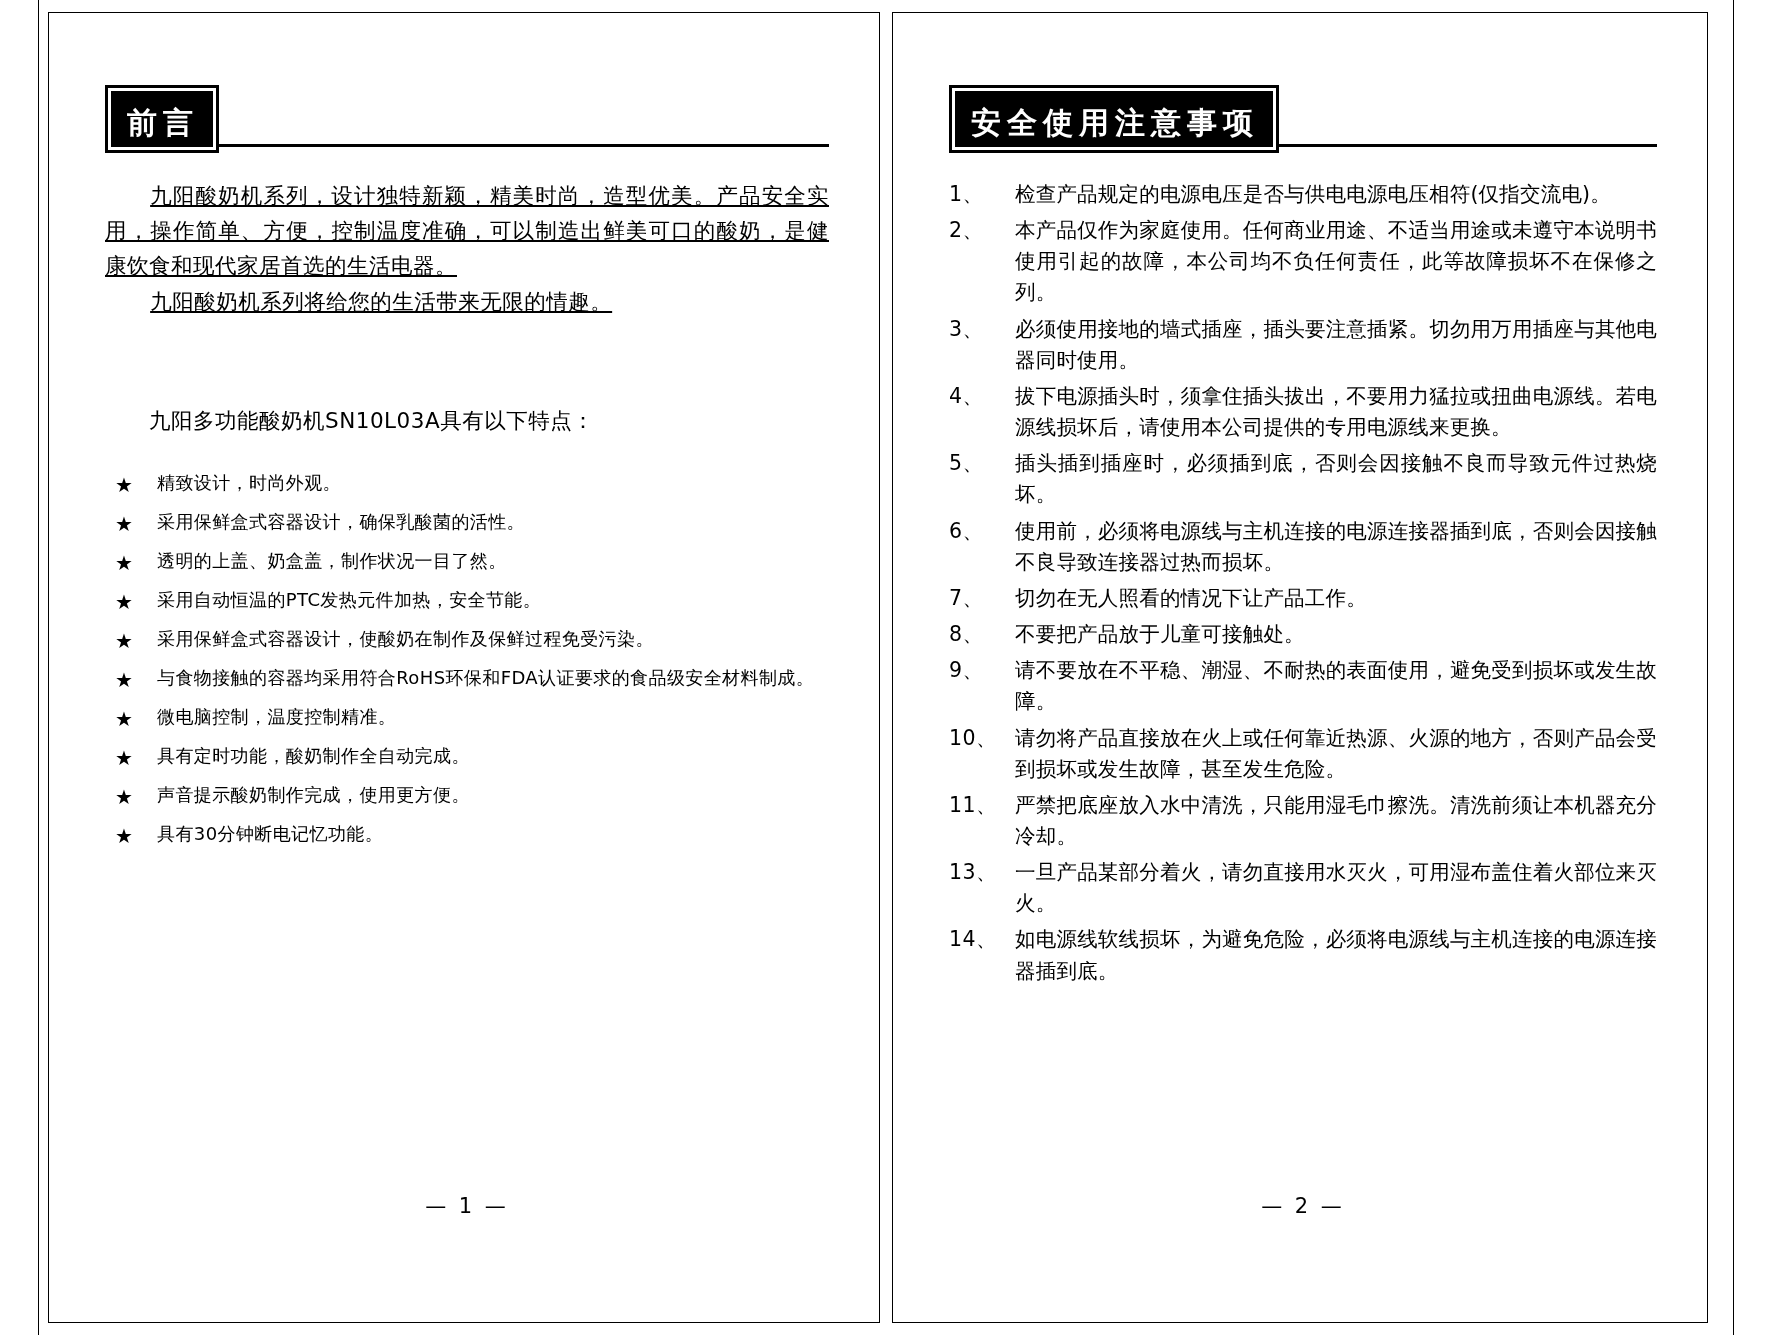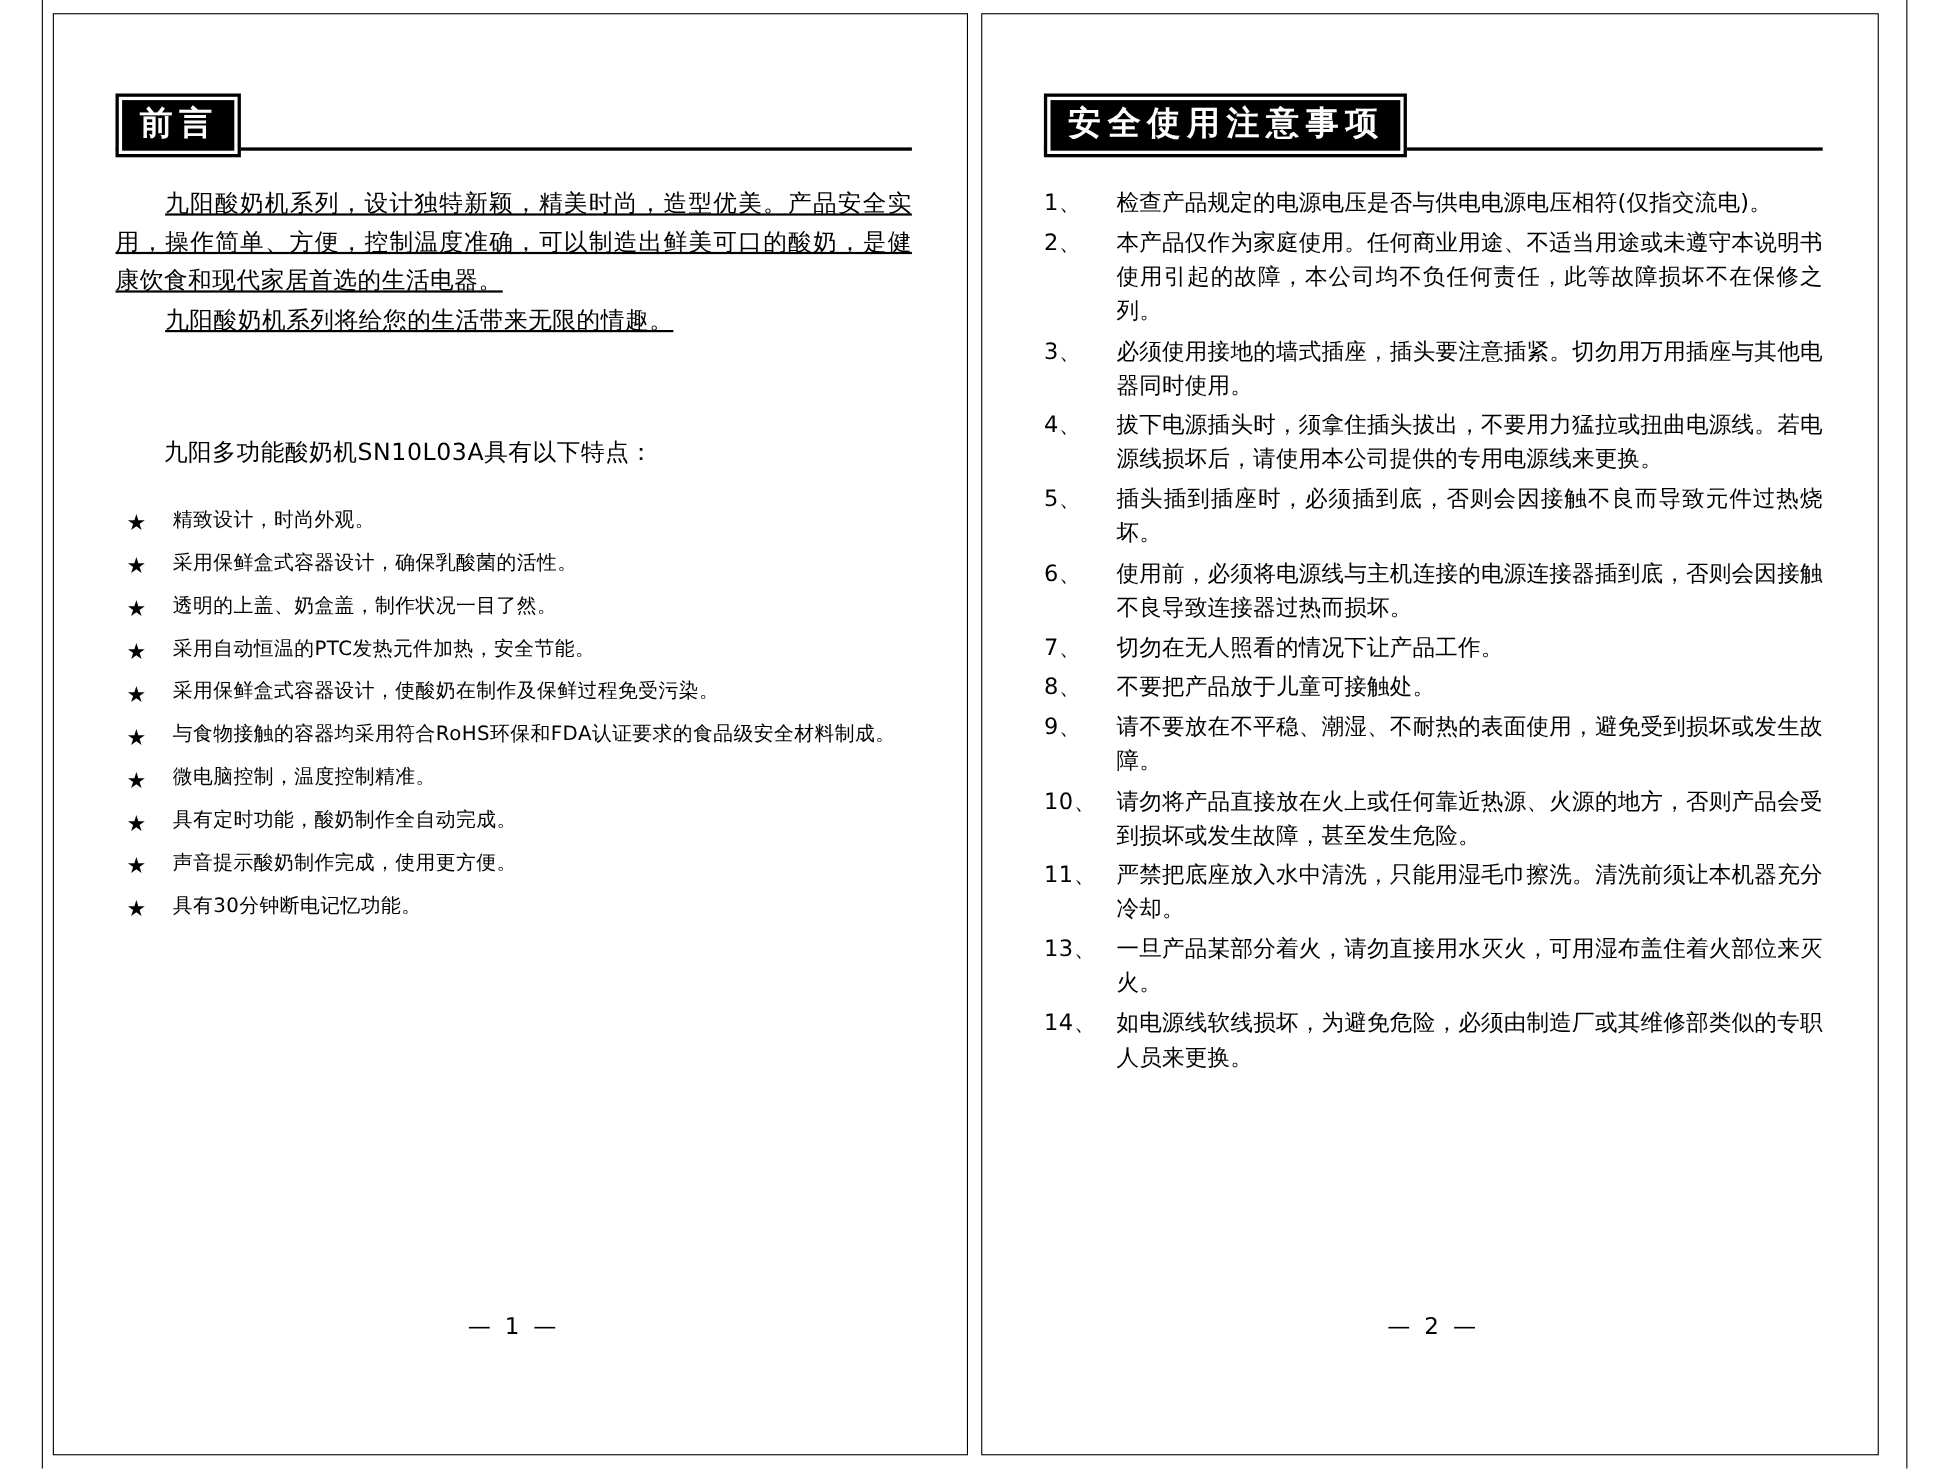--- a/index.html
+++ b/index.html
@@ -68,21 +68,21 @@
     background: #fff;
     position: relative;
     z-index: 2;
   }
   .heading-inner {
     background: #000;
     color: #fff;
     font-size: 30px;
     font-weight: bold;
     letter-spacing: 6px;
-    padding: 7px 14px 9px 16px;
+    padding: 17px 14px 9px 16px;
     line-height: 1;
     white-space: nowrap;
   }
   .heading-rule {
     position: absolute;
     left: 0;
     right: 0;
     bottom: 6px;
     height: 3px;
     background: #000;
@@ -295,21 +295,21 @@
           <li>
             <span class="num">11、</span>
             <span class="ntext">严禁把底座放入水中清洗，只能用湿毛巾擦洗。清洗前须让本机器充分冷却。</span>
           </li>
           <li>
             <span class="num">13、</span>
             <span class="ntext">一旦产品某部分着火，请勿直接用水灭火，可用湿布盖住着火部位来灭火。</span>
           </li>
           <li>
             <span class="num">14、</span>
-            <span class="ntext">如电源线软线损坏，为避免危险，必须由制造厂或其维修部类似的专职人员来更换。</span>
+            <span class="ntext">如电源线软线损坏，为避免危险，必须将电源线与主机连接的电源连接器插到底。</span>
           </li>
         </ul>
 
         <div class="folio">— 2 —</div>
       </div>
     </div>
   </div>
 
 </div>
 

